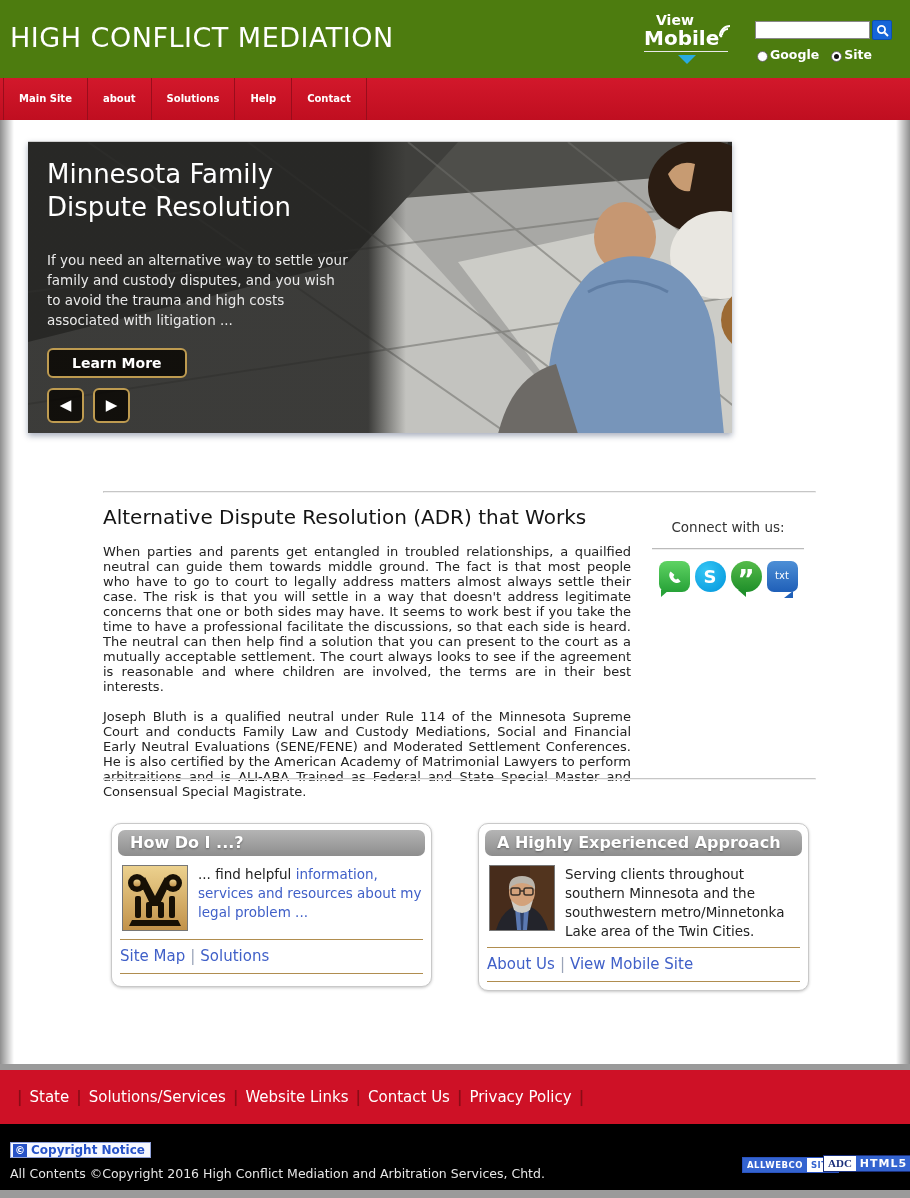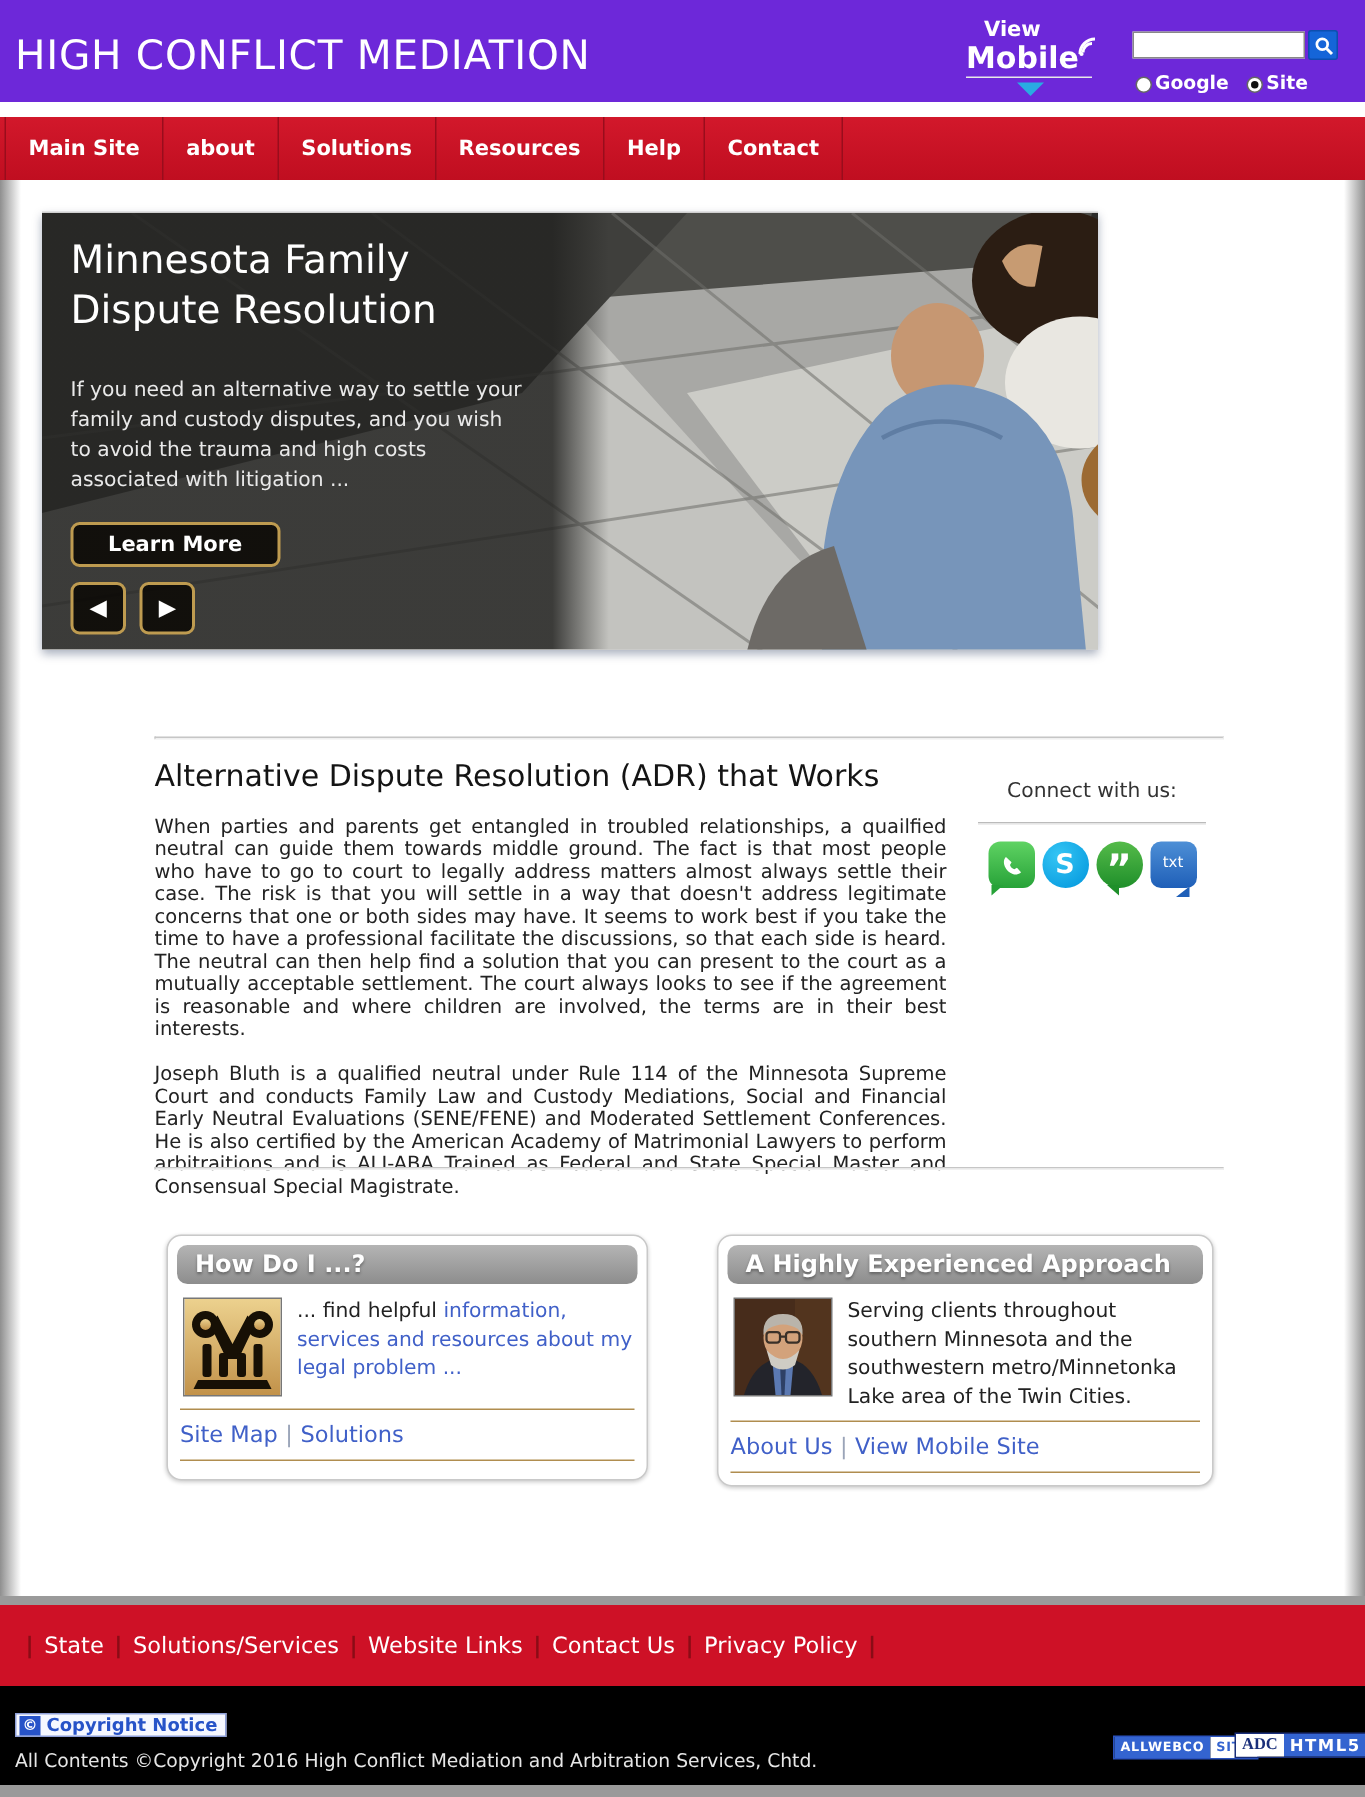--- a/index.html
+++ b/index.html
@@ -1,40 +1,40 @@
 <!DOCTYPE html>
 <html><head>
 <meta charset="utf-8">
 <style>
   * { box-sizing: border-box; margin: 0; padding: 0; }
   html,body { background:#ffffff; }
   body { width:910px; height:1198px; font-family:"DejaVu Sans","Liberation Sans",sans-serif; position:relative; overflow:hidden; }
   .page { position:absolute; inset:0; width:910px; height:1198px; }
 
   
-  .header { position:absolute; top:0; left:0; width:910px; height:68px; background:#6d28d9; }
+  .header { position:absolute; top:0; left:0; width:910px; height:78px; background:#4d7c0f; }
   .site-title { position:absolute; left:10px; top:22px; color:#fff; font-size:27px; font-weight:normal; letter-spacing:0.5px; }
   .view-mobile { position:absolute; left:644px; top:12px; width:86px; color:#fff; cursor:pointer; }
   .vm-line1 { display:block; margin-left:12px; font-size:14px; font-weight:bold; line-height:16px; }
   .vm-line2 { display:block; font-size:20px; font-weight:bold; line-height:20px; position:relative; }
   .vm-signal { position:absolute; right:-2px; top:-4px; }
   .vm-underline { border-top:1px solid #e8e8e8; margin-top:3px; width:84px; }
   .vm-triangle { width:0; height:0; margin:3px auto 0 auto; border-left:9px solid transparent; border-right:9px solid transparent; border-top:9px solid #29abe2; }
   .search-area { position:absolute; left:755px; top:20px; width:140px; }
   .search-row { display:flex; align-items:center; }
   .search-input { width:115px; height:18px; border:1px solid #888; background:#fff; font-size:12px; padding:0 4px; outline:none; }
   .search-button { width:20px; height:20px; margin-left:2px; background:#1565d8; border:1px solid #0d4faf; border-radius:2px; display:flex; align-items:center; justify-content:center; cursor:pointer; }
   .radio-row { display:flex; align-items:center; margin-top:9px; margin-left:2px; }
   .radio { width:11px; height:11px; border-radius:50%; background:#fff; border:1px solid #666; display:inline-block; position:relative; cursor:pointer; }
   .radio .dot { position:absolute; left:2px; top:2px; width:5px; height:5px; border-radius:50%; background:#111; }
   .radio-label { color:#fff; font-size:12.5px; font-weight:bold; margin-left:2px; margin-right:12px; position:relative; top:-2px; }
 
   
   .nav { position:absolute; top:78px; left:0; width:910px; height:42px; background:linear-gradient(#d2182b,#c00e20); display:flex; padding-left:3px; }
-  .nav-item { color:#fff; font-size:14px; font-weight:bold; line-height:42px; padding:0 15px; border-left:1px solid #990d1c; cursor:pointer; }
+  .nav-item { color:#fff; font-size:10px; font-weight:bold; line-height:42px; padding:0 15px; border-left:1px solid #990d1c; cursor:pointer; }
   .nav-item:last-child { border-right:1px solid #990d1c; }
 
   
   .main-bg { position:absolute; top:120px; left:0; width:910px; height:944px; background:#fff; }
   .band-left { position:absolute; left:0; top:0; width:14px; height:100%; background:linear-gradient(to right,#8f8f8f,#ffffff); }
   .band-right { position:absolute; right:0; top:0; width:14px; height:100%; background:linear-gradient(to left,#8f8f8f,#ffffff); }
 
   
   .hero { position:absolute; left:28px; top:21px; width:704px; height:292px; overflow:hidden; border-top:1px solid #cfcfcf; box-shadow:0 3px 6px rgba(10,30,70,.35); }
   .hero-photo { position:absolute; inset:0; }
@@ -143,21 +143,20 @@
           </span>
         <span class="radio-label">Site</span>
       </div>
     </div>
   </div>
 
   <div class="nav">
     <div class="nav-item">Main Site</div>
     <div class="nav-item">about</div>
     <div class="nav-item">Solutions</div>
-    <div class="nav-item">Resources</div>
     <div class="nav-item">Help</div>
     <div class="nav-item">Contact</div>
   </div>
 
   <div class="main-bg">
     <div class="band-left"></div>
     <div class="band-right"></div>
 
     <div class="hero">
       <svg class="hero-photo" width="855" height="292" viewBox="0 0 855 292" preserveAspectRatio="none">

